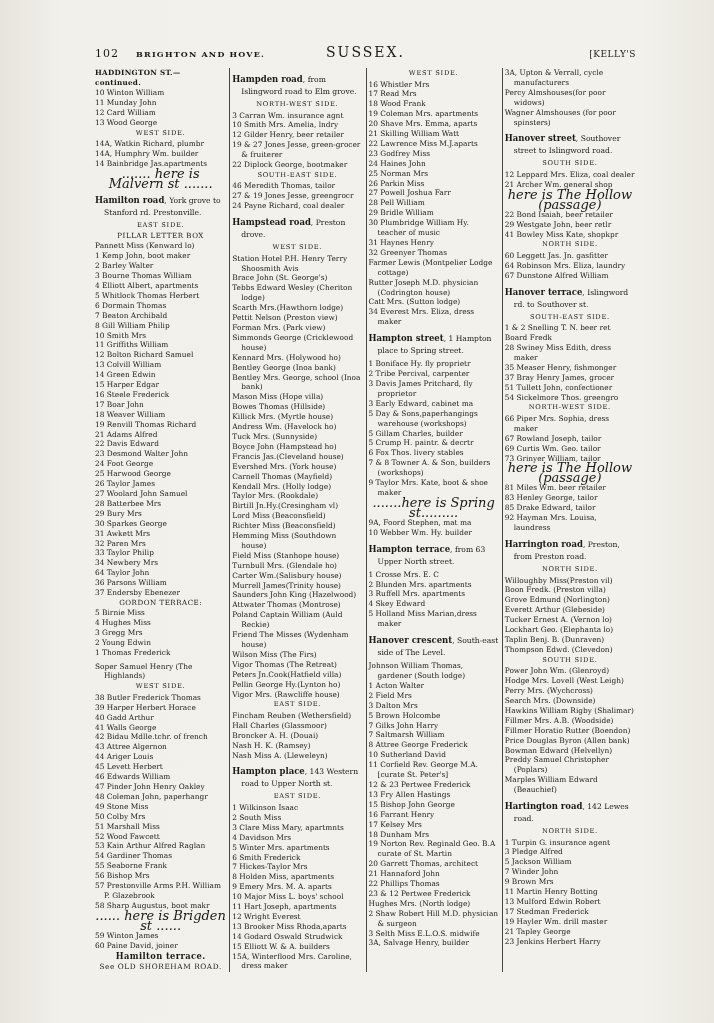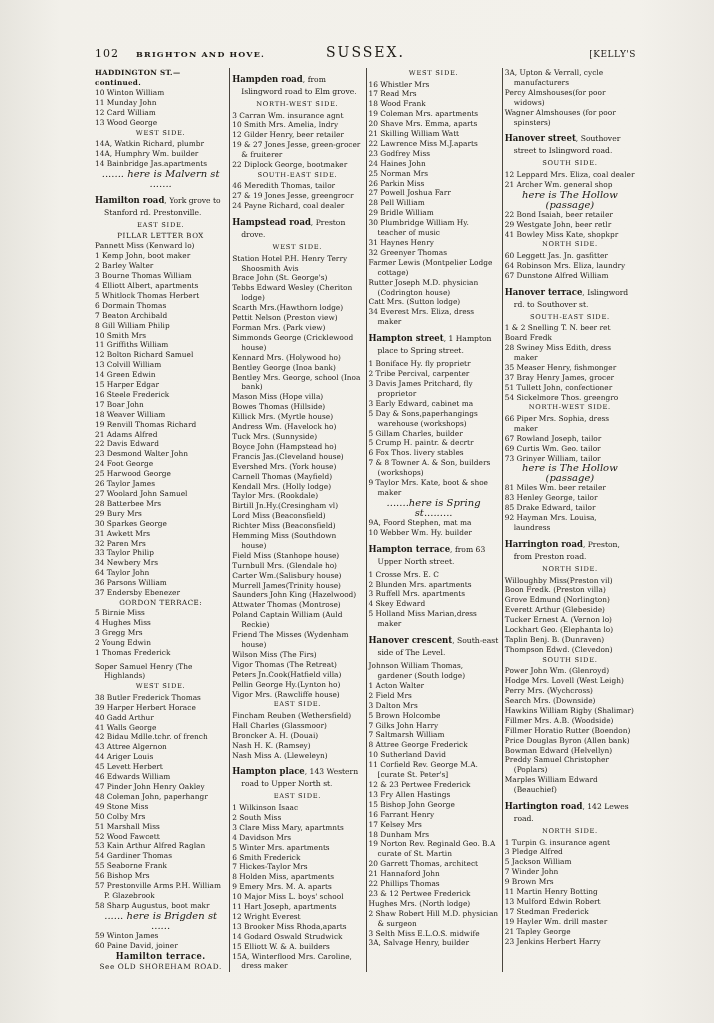--- a/index.html
+++ b/index.html
@@ -26,21 +26,21 @@
   .ph-right{text-align:right;font-size:9px;letter-spacing:0.5px;}
   
   .columns{display:flex;align-items:stretch;}
   .col{width:25%;box-sizing:border-box;padding:0 3px 0 2px;}
   .col + .col{border-left:1px solid #4a453e;}
   
   .b-entry{font-size:7.4px;line-height:9.9px;padding-left:9px;text-indent:-9px;}
   .b-cont{font-size:7.2px;line-height:10px;letter-spacing:0.3px;font-weight:bold;}
   .b-side{font-size:6.7px;line-height:9.5px;text-align:center;letter-spacing:0.7px;margin:1px 0;}
   .b-sub{font-size:7.1px;line-height:10px;text-align:center;letter-spacing:0.5px;}
-  .b-note{font-size:10px;line-height:10px;font-style:italic;text-align:center;}
+  .b-note{font-size:13px;line-height:10px;font-style:italic;text-align:center;}
   .b-street{font-size:7.6px;line-height:12px;margin:5px 0 2px;padding-left:9px;text-indent:-9px;}
   .b-street .sn{font-weight:bold;font-size:8.5px;}
   .b-cb{font-size:8.3px;font-weight:bold;text-align:center;line-height:11px;letter-spacing:0.4px;}
   .b-cc{font-size:7.3px;text-align:center;letter-spacing:0.6px;line-height:10px;}
   .b-gap{height:4px;}
 </style>
 </head>
 <body>
 
 <div class="page">

